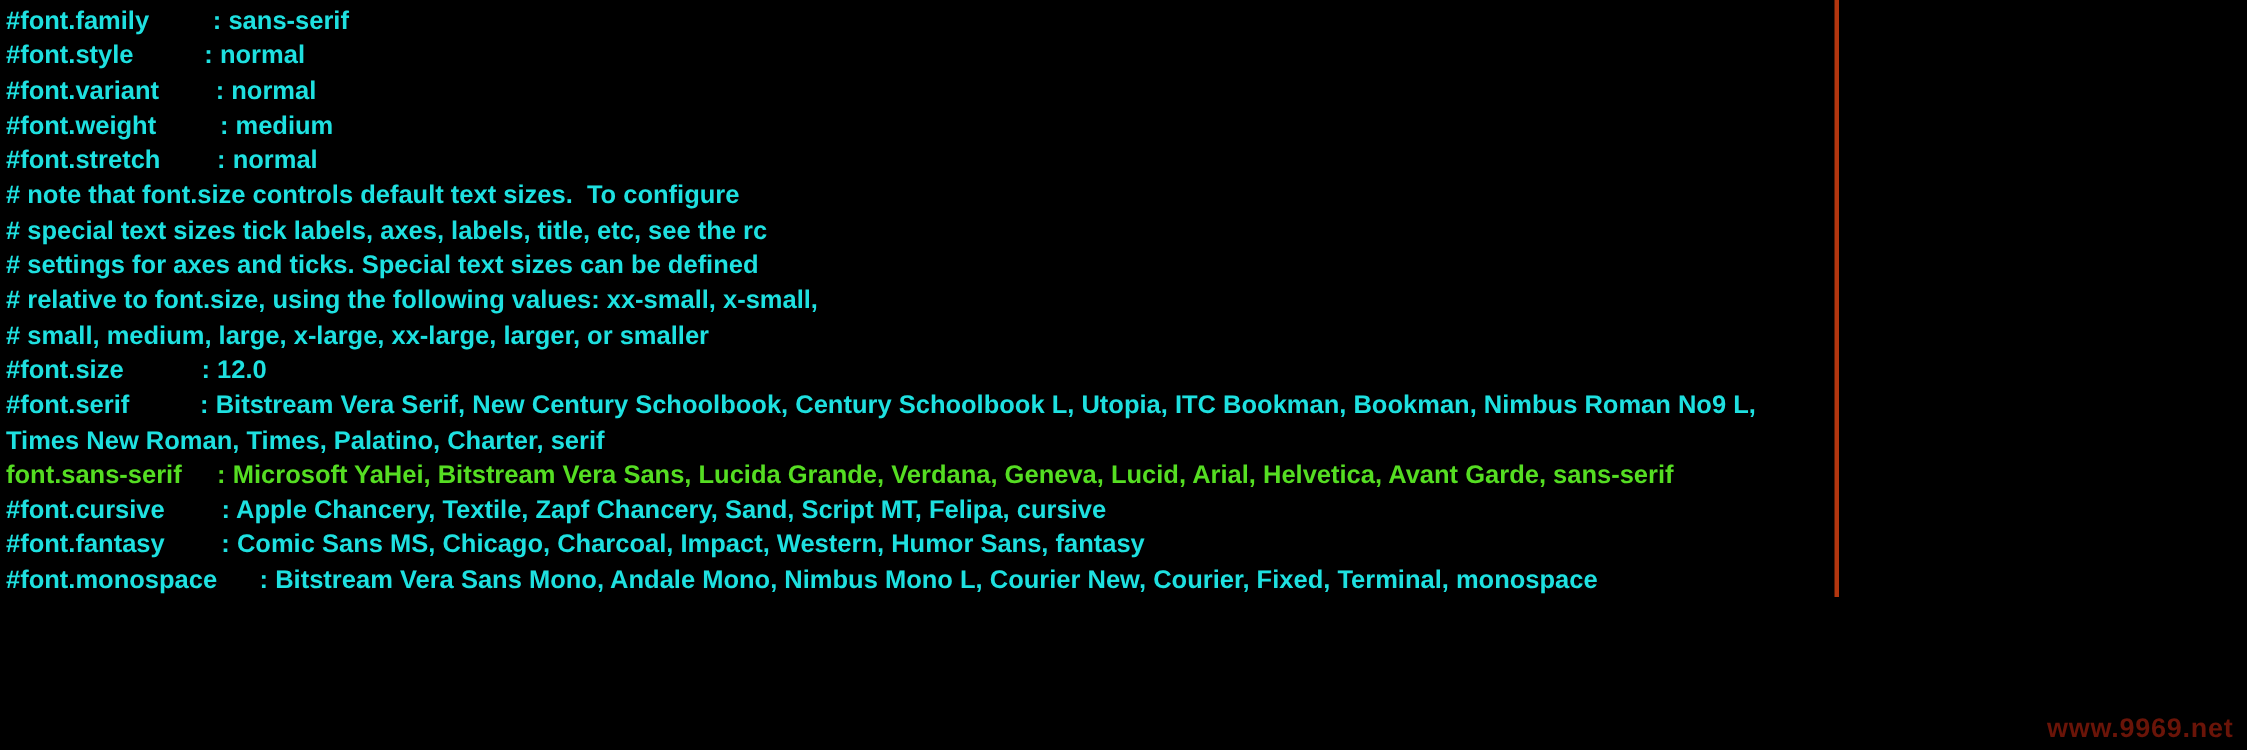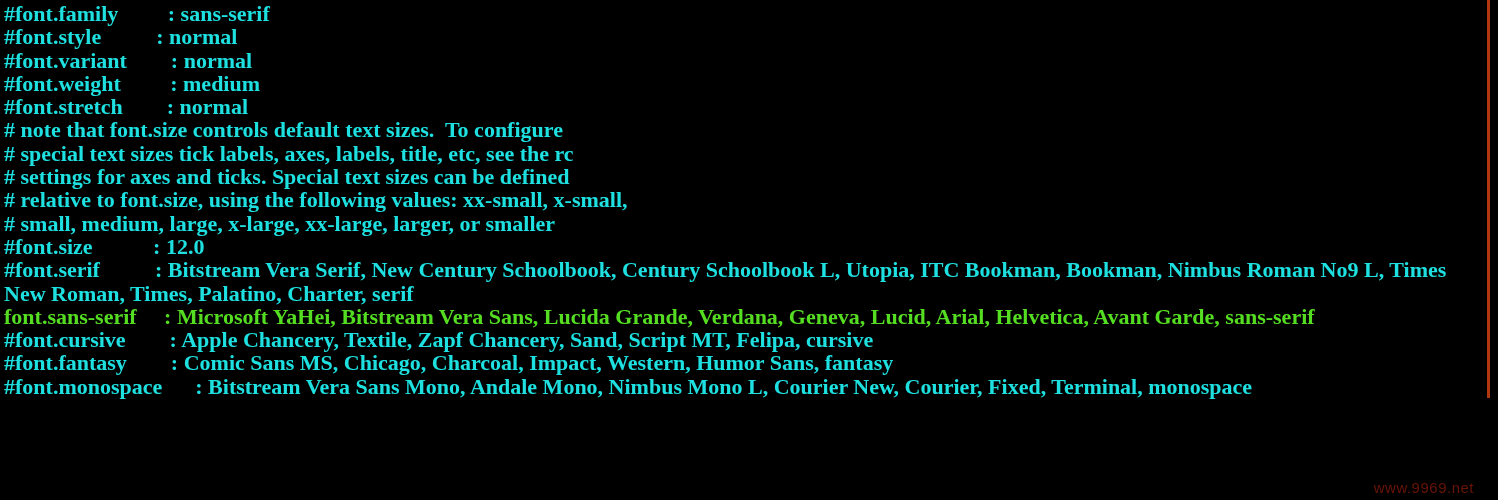--- a/index.html
+++ b/index.html
@@ -5,42 +5,42 @@
   body {
     margin: 0;
     padding: 0;
     background: #000000;
     width: 1498px;
     height: 500px;
     overflow: hidden;
     position: relative;
   }
   .terminal {
-    font-family: Liberation Serif, serif;
-    font-size: 22px;
+    font-family: Liberation Sans, sans-serif;
+    font-size: 17px;
     line-height: 23.3px;
     font-weight: bold;
     white-space: pre-wrap;
     word-wrap: break-word;
     color: #1ee0e0;
     padding: 2px 4px 0 4px;
     box-sizing: border-box;
-    width: 1490px;
+    width: 1226px;
     border-right: 3px solid #b2360f;
   }
   .comment { color: #1ee0e0; }
   .active-line { color: #55dd22; }
   .watermark {
     position: absolute;
-    right: 24px;
+    right: 9px;
     bottom: 4px;
     color: #6a1408;
     font-family: Arial, sans-serif;
-    font-size: 15px;
-    font-weight: normal;
+    font-size: 18px;
+    font-weight: bold;
     letter-spacing: 0.5px;
   }
 </style>
 </head>
 <body>
 
 <div class="terminal"><span class="comment">#font.family         : sans-serif</span>
 <span class="comment">#font.style          : normal</span>
 <span class="comment">#font.variant        : normal</span>
 <span class="comment">#font.weight         : medium</span>

